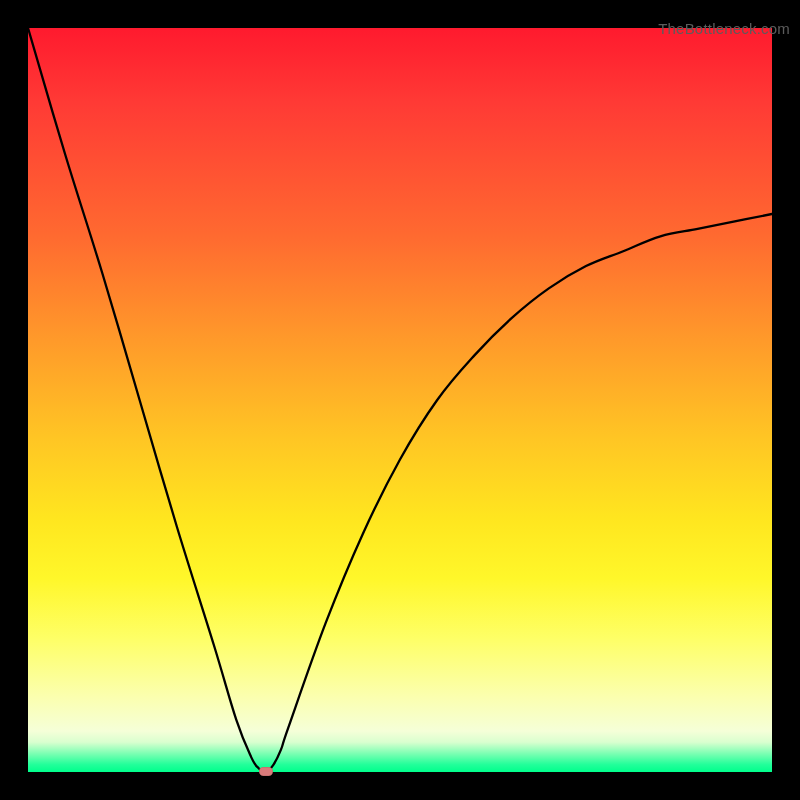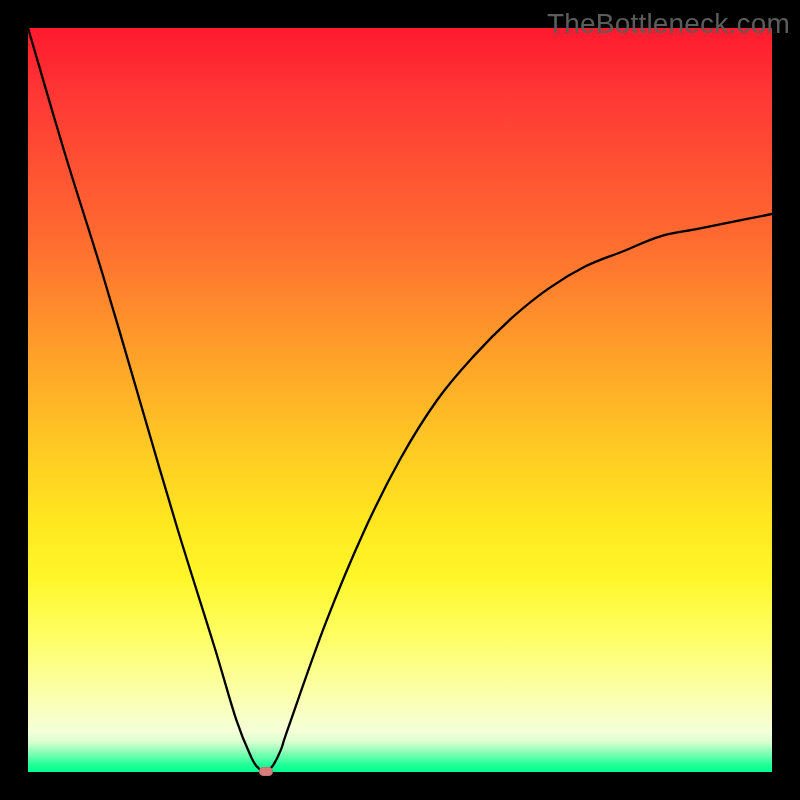--- a/index.html
+++ b/index.html
@@ -46,24 +46,24 @@
   }
   svg.curve {
     position: absolute;
     left: 0;
     top: 0;
     width: 744px;
     height: 744px;
   }
   .watermark {
     position: absolute;
-    top: 8px;
+    top: 20px;
     right: 10px;
     color: #5c5c5c;
-    font-size: 28px;
+    font-size: 15px;
     letter-spacing: 0.2px;
     font-weight: 400;
   }
   .dot {
     position: absolute;
     width: 14px;
     height: 9px;
     border-radius: 5px;
     background: #d97a7a;
     box-shadow: 0 0 0 0.5px rgba(0,0,0,0.15) inset;

